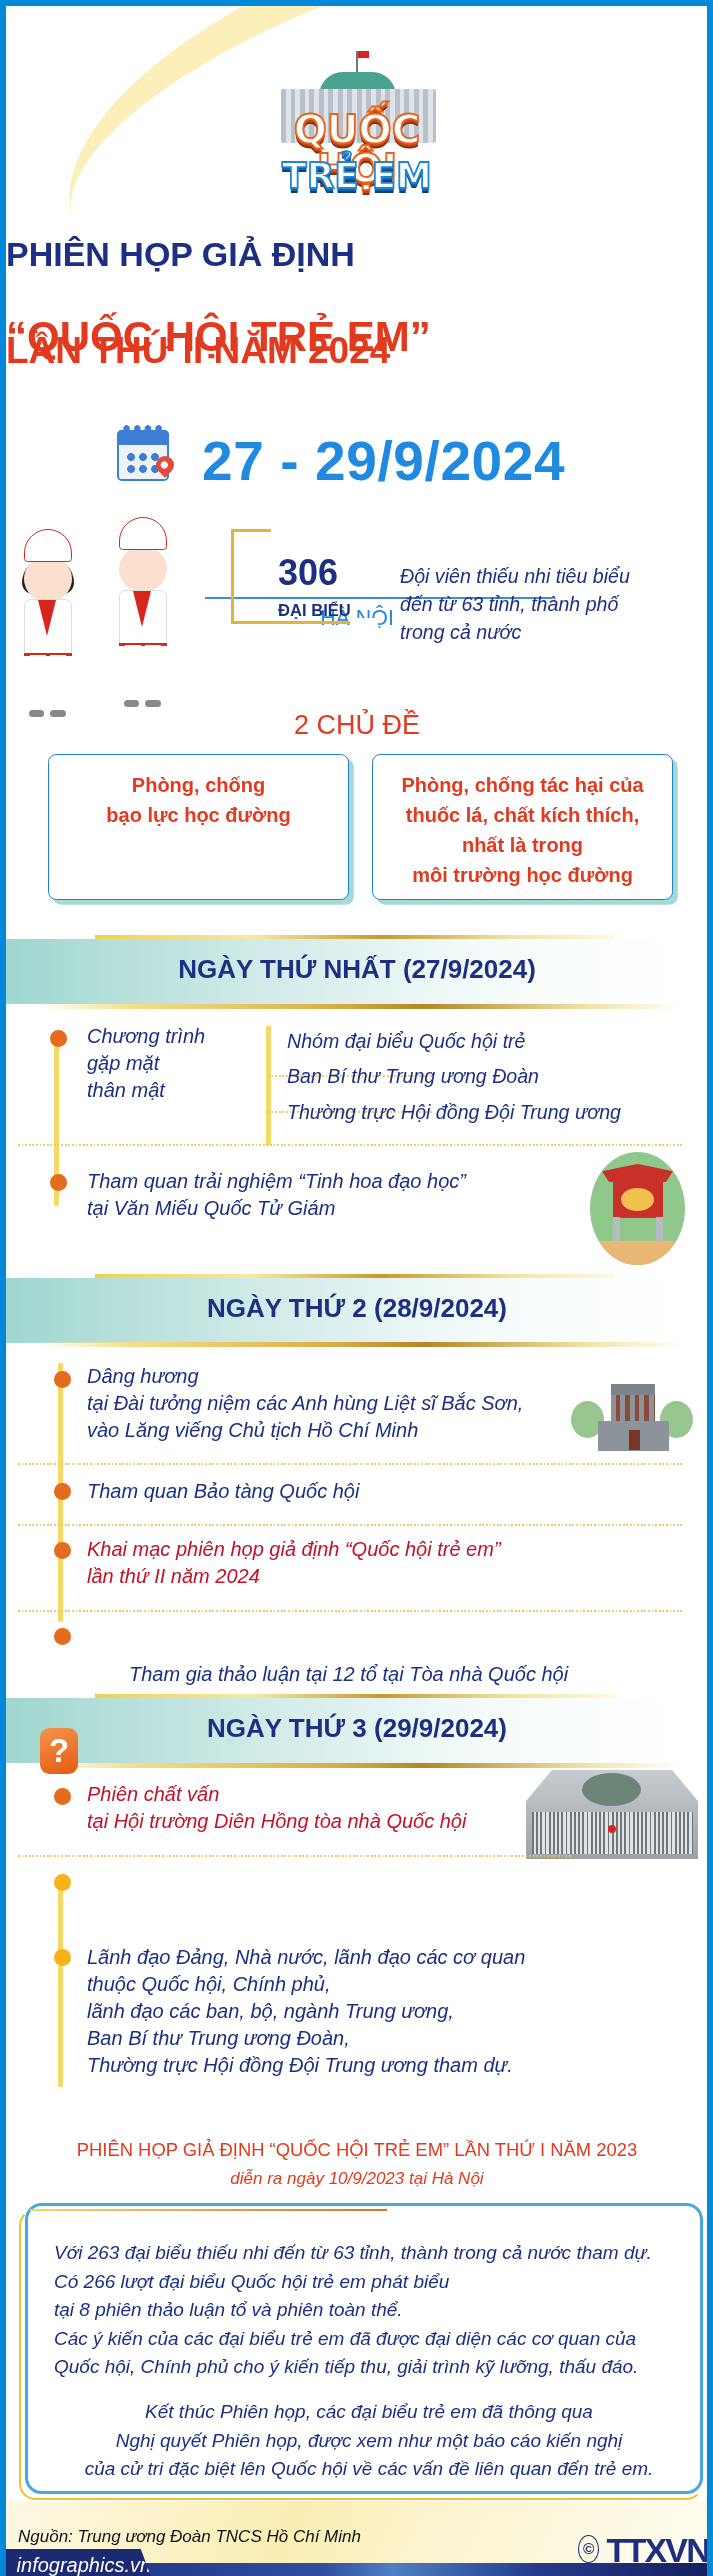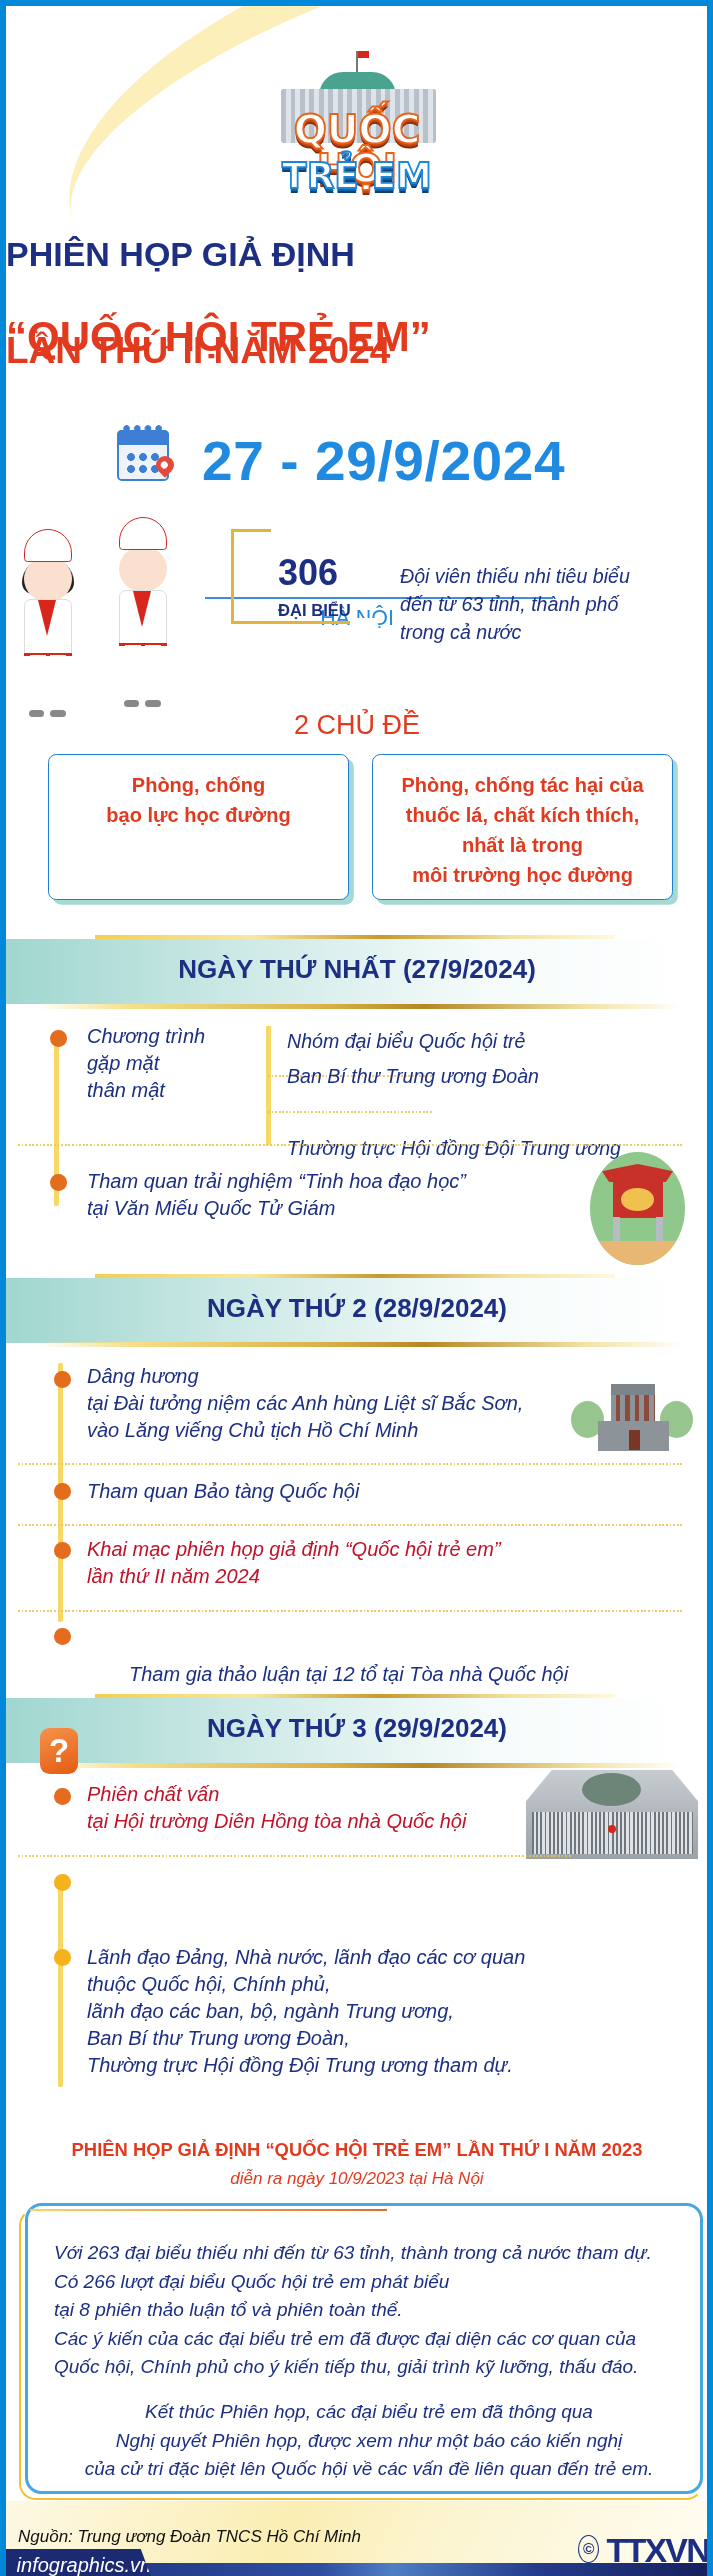--- a/index.html
+++ b/index.html
@@ -112,21 +112,21 @@
   .mausoleum .door { position: absolute; left: 58px; top: 46px; width: 10.7px; height: 20px; background: #7a3525; }
   .assembly { position: absolute; left: 520px; top: 1764px; width: 172px; height: 89px;
     background: linear-gradient(180deg,#c7ccd0,#9aa2a8); clip-path: polygon(15% 0,85% 0,100% 35%,100% 100%,0 100%,0 35%); }
   .assembly .drum { position: absolute; left: 56px; top: 3px; width: 59px; height: 33px; background: #6d8478; border-radius: 50%; }
   .assembly .cols { position: absolute; left: 6px; top: 42px; width: 161px; height: 42px;
     background: repeating-linear-gradient(90deg,#6f777d 0 1.8px,#dfe3e6 1.8px 4.2px); }
   .assembly .emb { position: absolute; left: 82px; top: 55px; width: 8.3px; height: 8.3px; background: #d8261c; border-radius: 50%; }
   .qmark { position: absolute; left: 34px; top: 1722px; width: 38px; height: 46px; background: linear-gradient(160deg,#f6934a,#e45b12);
     border-radius: 9.5px; color: #fff; font-size: 33px; font-weight: bold; text-align: center; line-height: 46px; }
   
-  .prev-title { position: absolute; left: 0; width: 702px; top: 2133px; text-align: center; font-size: 18.4px; font-weight: bold; color: #e23a1e; }
+  .prev-title { position: absolute; left: 0; width: 702px; top: 2133px; text-align: center; font-size: 18.4px; font-weight: normal; color: #e23a1e; }
   .prev-sub { position: absolute; left: 0; width: 702px; top: 2163px; text-align: center; font-size: 17px; font-style: italic; color: #e23a1e; }
   .prev-box { position: absolute; left: 19px; top: 2197px; width: 678px; height: 291px;
     border: 3px solid #45a8e0; border-radius: 16.6px; background: #fff; }
   .prev-gold { position: absolute; left: 13px; top: 2203px; width: 684px; height: 291px;
     border: 2.4px solid #f2c22a; border-radius: 16.6px; border-top-color: transparent; border-right-color: transparent; }
   .prev-accent { position: absolute; left: 24px; top: 2203px; width: 357px; height: 2.4px; background: linear-gradient(90deg,#f7d46a,#d9702c); }
   .prev-p { position: absolute; left: 48px; width: 630px; font-size: 19px; font-style: italic; color: #1d2f82; line-height: 28.5px; white-space: pre-line; }
   
   .footer-bg { position: absolute; left: 0; top: 2495px; width: 702px; height: 81px;
     background: linear-gradient(115deg,#fdf8e4 0%,#fbeeb3 40%,#fbf4cf 60%,#fffdf2 100%); }
@@ -216,21 +216,21 @@
   <div class="vline" style="left:48px;top:1031px;height:169px;"></div>
   <div class="dot" style="left:44px;top:1024px;"></div>
   <div class="item" style="top:1017px;">Chương trình
 gặp mặt
 thân mật</div>
   <div class="sub-line"></div>
   <div class="sub" style="top:1024px;">Nhóm đại biểu Quốc hội trẻ</div>
   <div class="dots" style="left:262px;top:1069px;width:166px;"></div>
   <div class="sub" style="top:1059px;">Ban Bí thư Trung ương Đoàn</div>
   <div class="dots" style="left:262px;top:1105px;width:166px;"></div>
-  <div class="sub" style="top:1095px;margin-top:36px;">Thường trực Hội đồng Đội Trung ương</div>
+  <div class="sub" style="top:1095px;">Thường trực Hội đồng Đội Trung ương</div>
   <div class="dots" style="left:12px;top:1138px;width:666px;"></div>
   <div class="dot" style="left:44px;top:1168px;"></div>
   <div class="item" style="top:1162px;">Tham quan trải nghiệm “Tinh hoa đạo học”
 tại Văn Miếu Quốc Tử Giám</div>
   <div class="temple">
     <div class="roof"></div>
       <div class="box"></div>
       <div class="win"></div>
       <div class="cols"></div>
       <div class="ground"></div>

